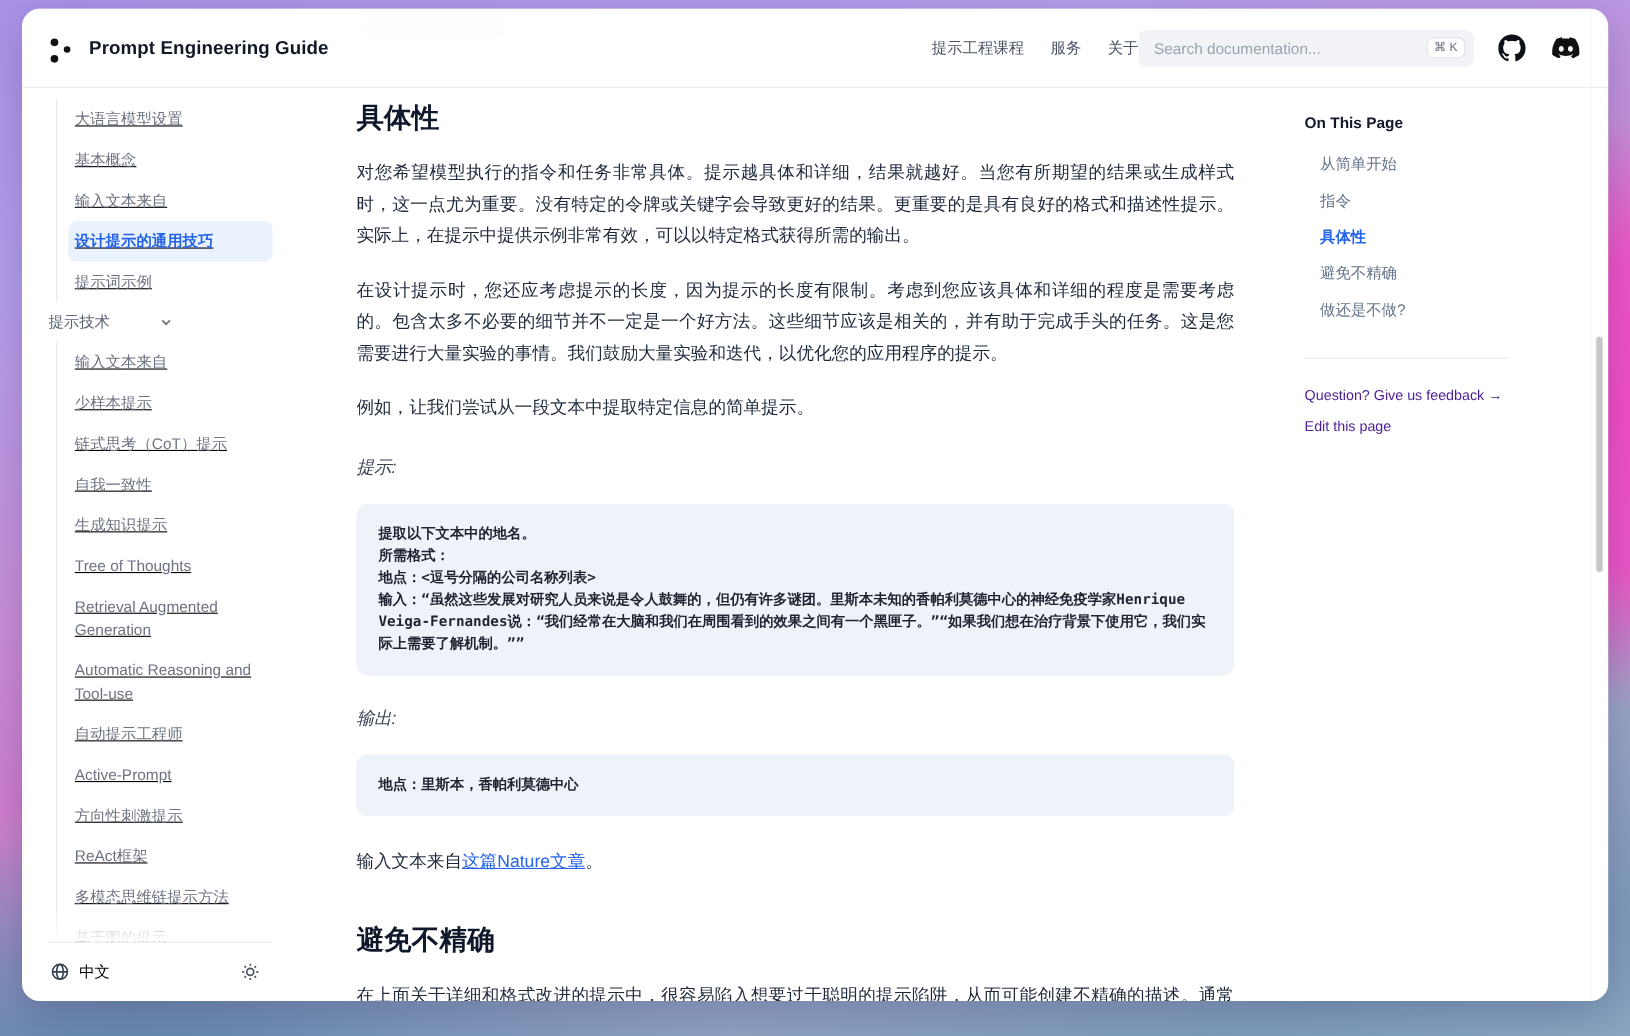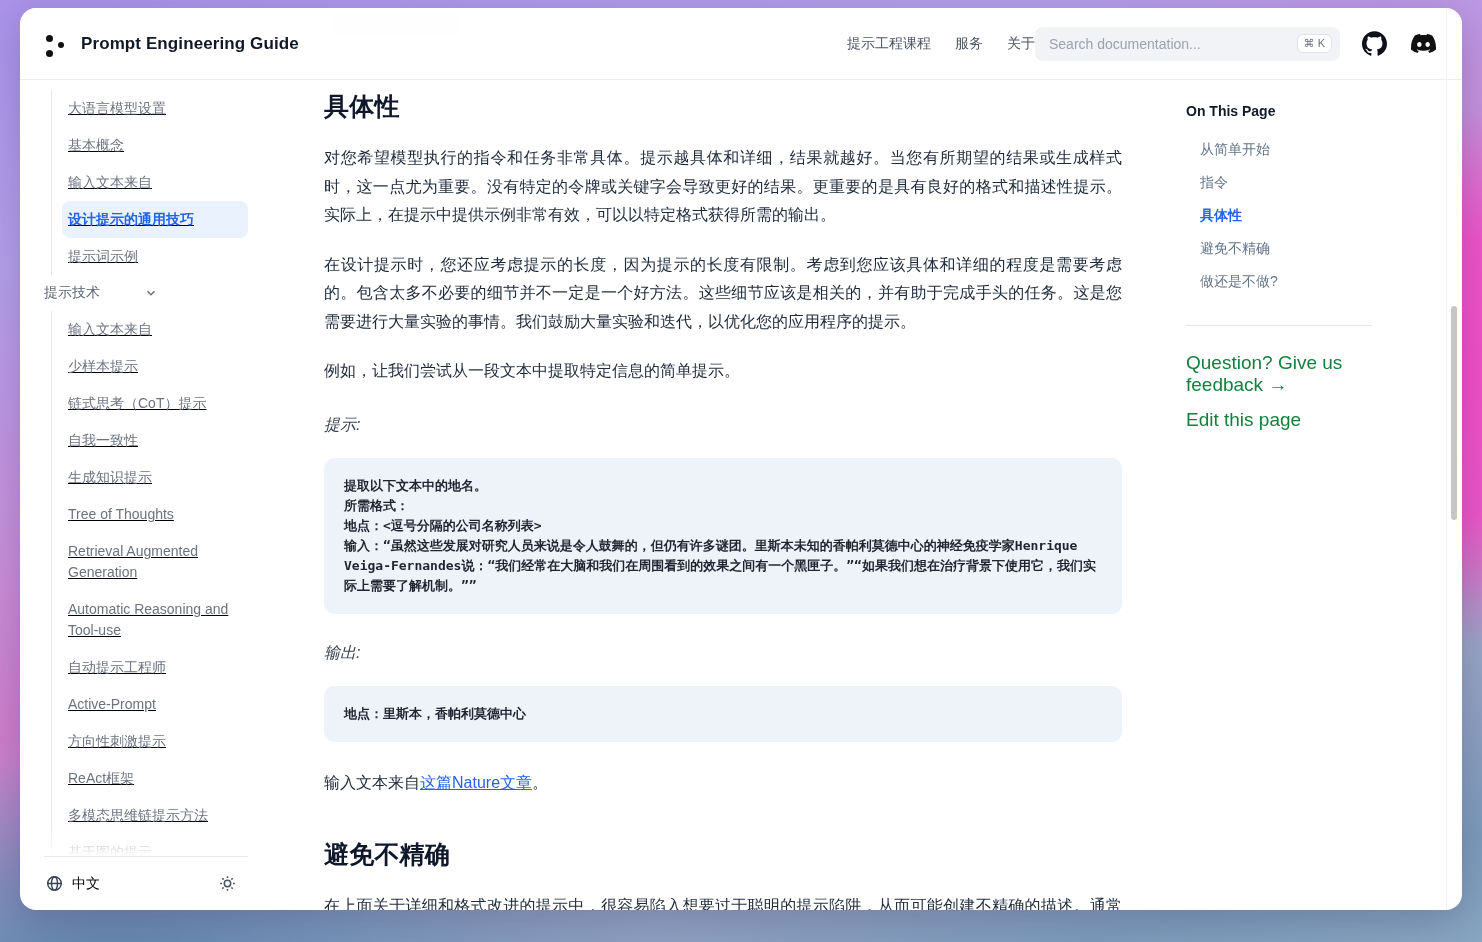--- a/index.html
+++ b/index.html
@@ -87,21 +87,21 @@
   .source-line{ font-size:16px; color:#1e293b; margin-top:31px; }
   .doc-link{ color:#2563eb; text-decoration:underline; cursor:pointer; }
 
   
   .toc{ width:276px; padding:23px 90px 0 0; flex-shrink:0; }
   .toc-title{ font-size:14px; font-weight:700; color:#111827; }
   .toc-list{ list-style:none; margin-top:14px; }
   .toc-item{ font-size:14px; color:#64748b; padding:7.5px 0 7.5px 14px; cursor:pointer; }
   .toc-item.active{ color:#2563eb; font-weight:600; }
   .toc-divider{ border-top:1px solid #e5e7eb; margin-top:27px; }
-  .toc-foot{ font-size:19px; color:#15803d; margin-top:26px; cursor:pointer; }
+  .toc-foot{ font-size:13px; color:#4c1d95; margin-top:26px; cursor:pointer; }
   .toc-foot + .toc-foot{ margin-top:13px; }
 
   
   .scroll-gutter{ position:absolute; top:0; right:0; width:16px; height:100%;
     border-left:1px solid #f1f3f5; z-index:6; }
   .scroll-thumb{ position:absolute; right:5px; top:298px; width:6px; height:214px;
     background:#c6c6c9; border-radius:3px; cursor:pointer; }
 </style>
 </head>
 <body>

